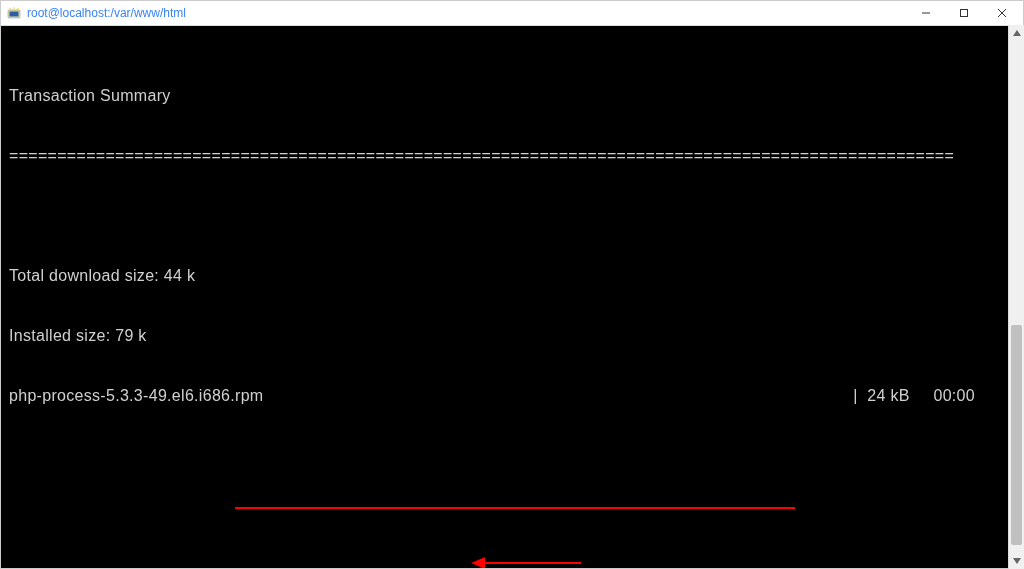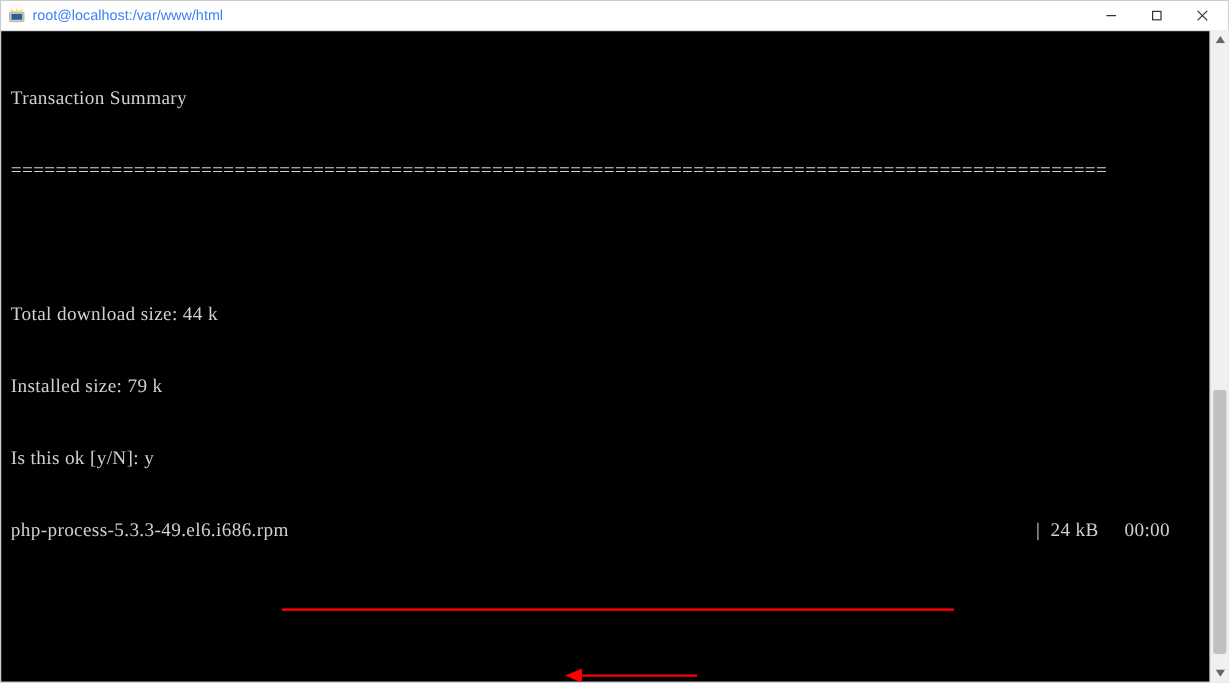--- a/index.html
+++ b/index.html
@@ -53,24 +53,24 @@
     justify-content: center;
     cursor: pointer;
     background: transparent;
     border: none;
   }
   .win-btn svg { stroke: #333; stroke-width: 1; fill: none; }
   .terminal {
     flex: 1;
     background: #000;
     color: #d0d0d0;
-    font-family: Liberation Serif, serif;
+    font-family: Liberation Sans, sans-serif;
     font-size: 16px;
     line-height: 1.25;
-    padding: 7px 8px;
+    padding: 20px 8px;
     overflow: hidden;
     position: relative;
     white-space: pre;
     letter-spacing: 0.3px;
   }
   .terminal-line {
     display: block;
   }
   .download-line {
     display: flex;
@@ -155,21 +155,20 @@
       </button>
     </div>
   </div>
 
   <div class="terminal">
     <span class="terminal-line">Transaction Summary</span>
     <span class="terminal-line">==================================================================================================</span>
     <span class="terminal-line">&nbsp;</span>
     <span class="terminal-line">Total download size: 44 k</span>
     <span class="terminal-line">Installed size: 79 k</span>
-    <span class="terminal-line">Is this ok [y/N]: y</span>
     <span class="terminal-line download-line">
       <span>php-process-5.3.3-49.el6.i686.rpm</span>
       <span class="download-right"><span>|  24 kB</span>     <span>00:00</span></span>
     </span>
     
     
     
     
     
     

